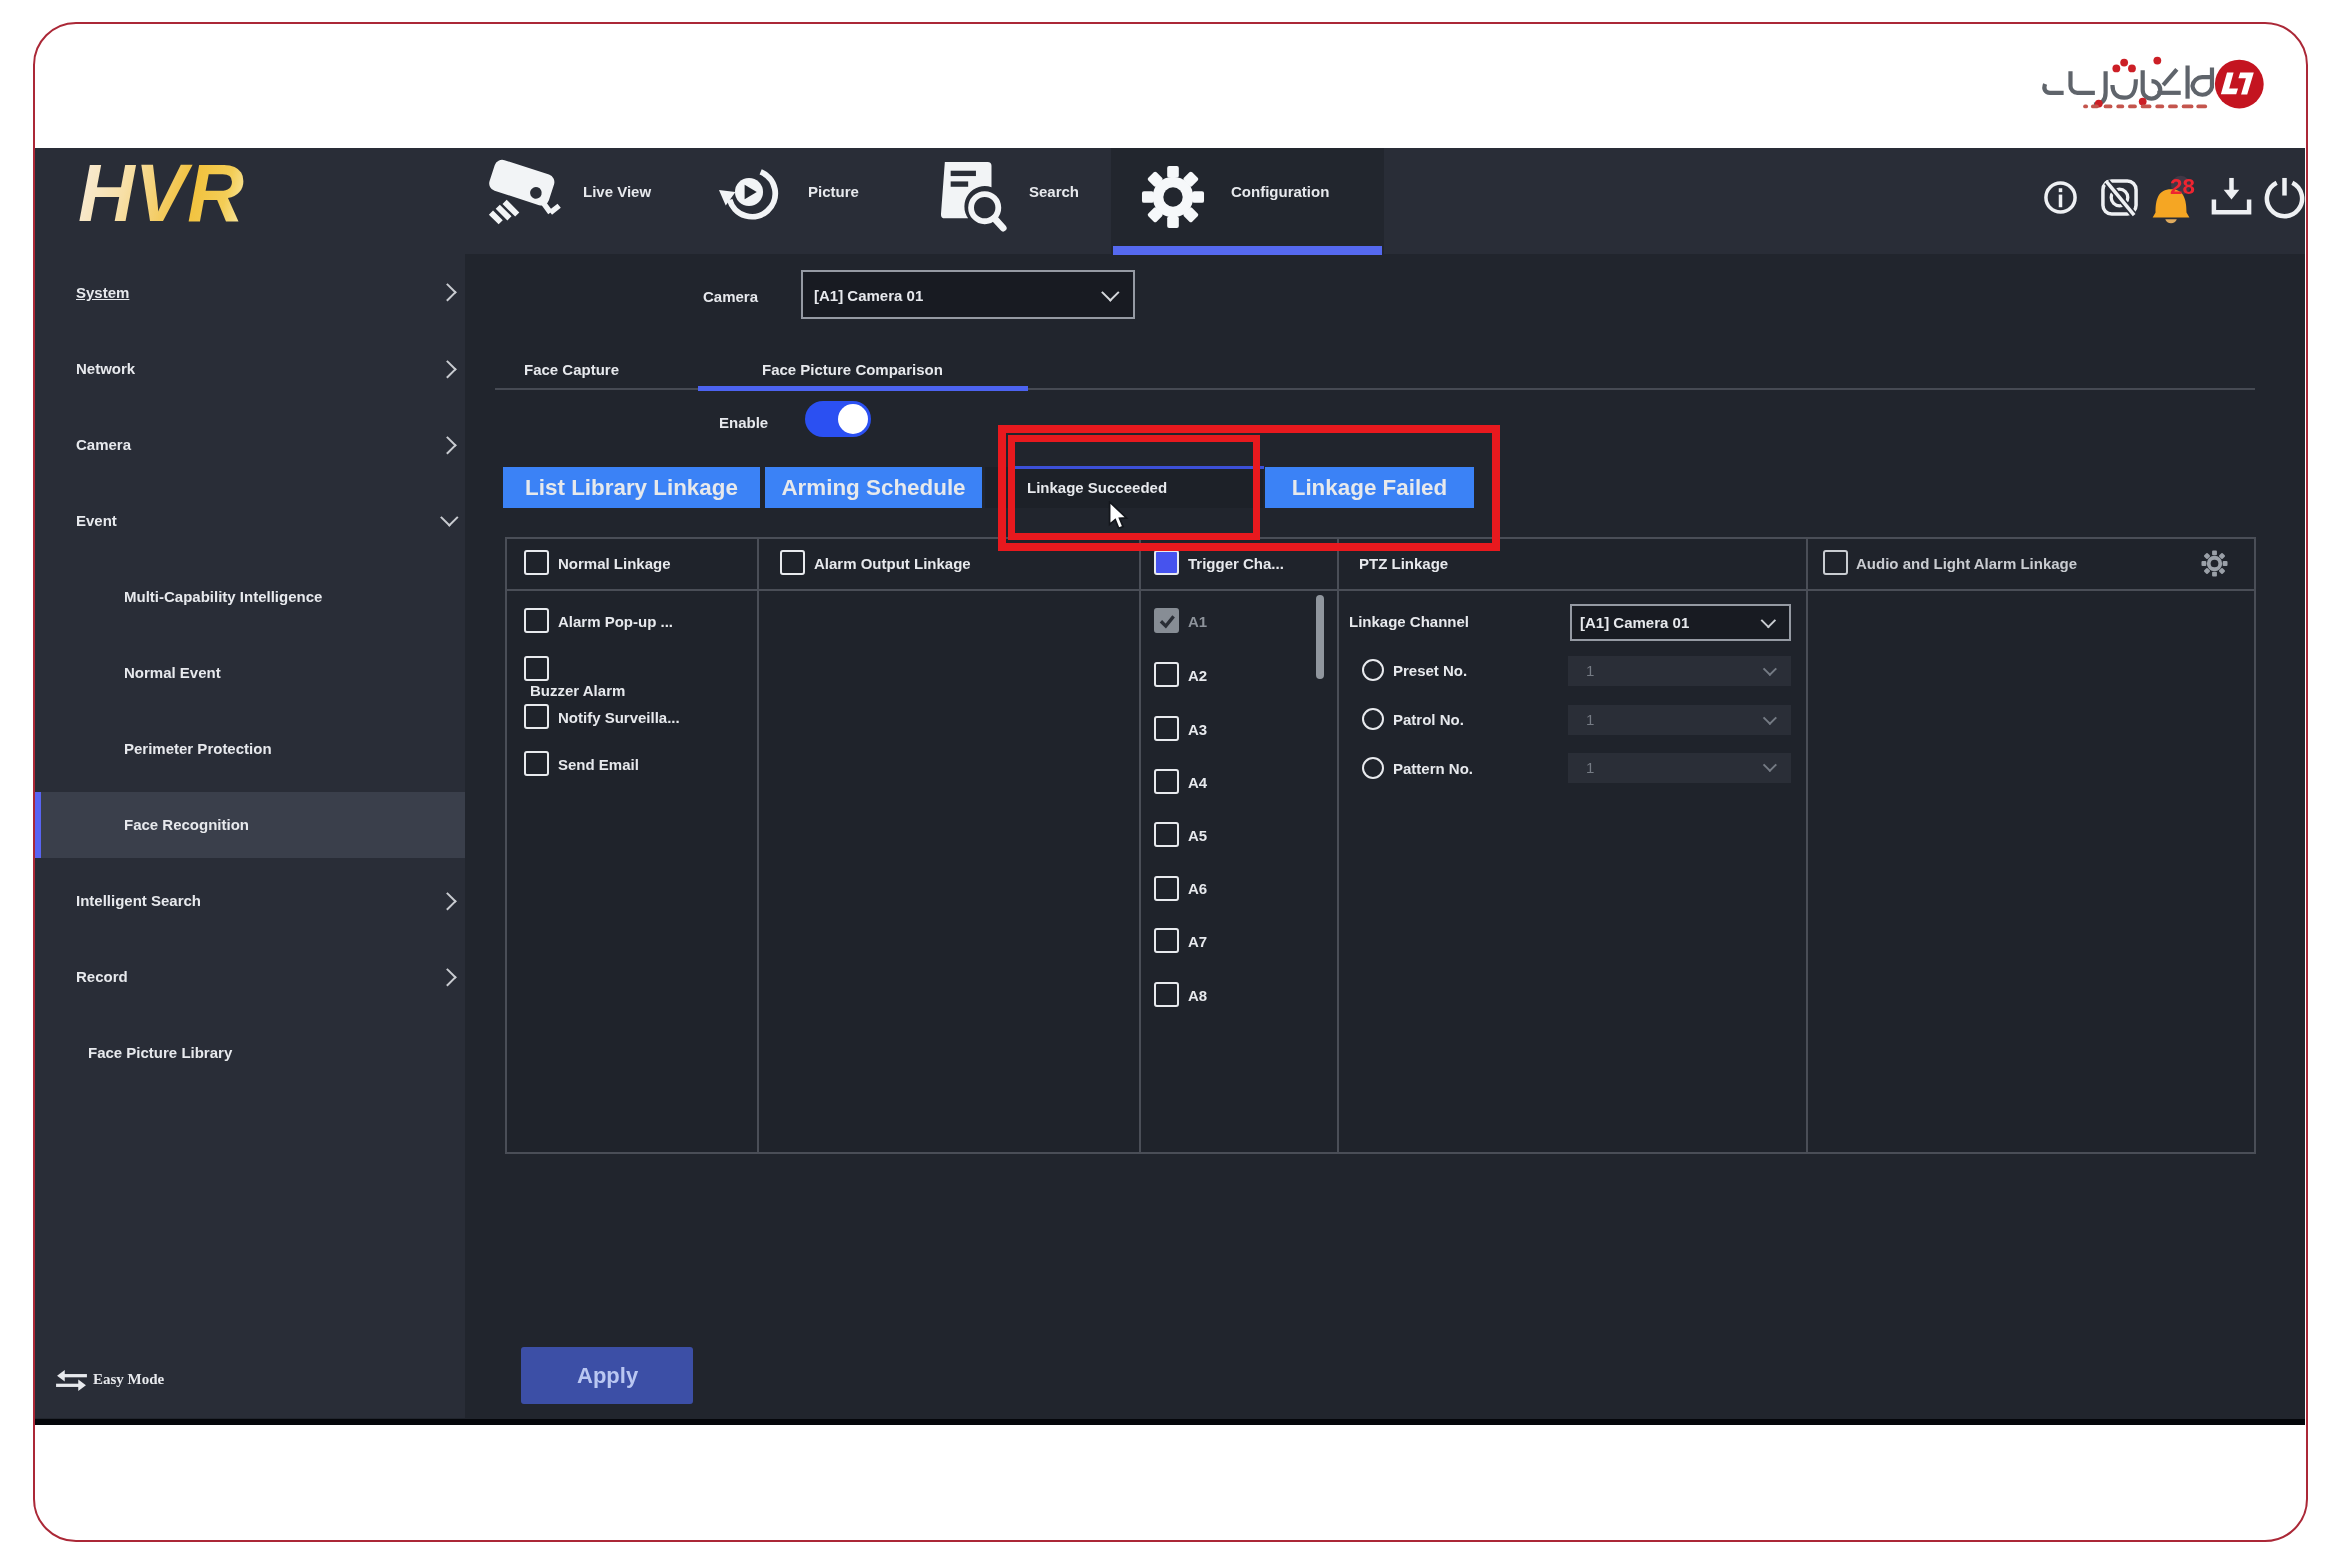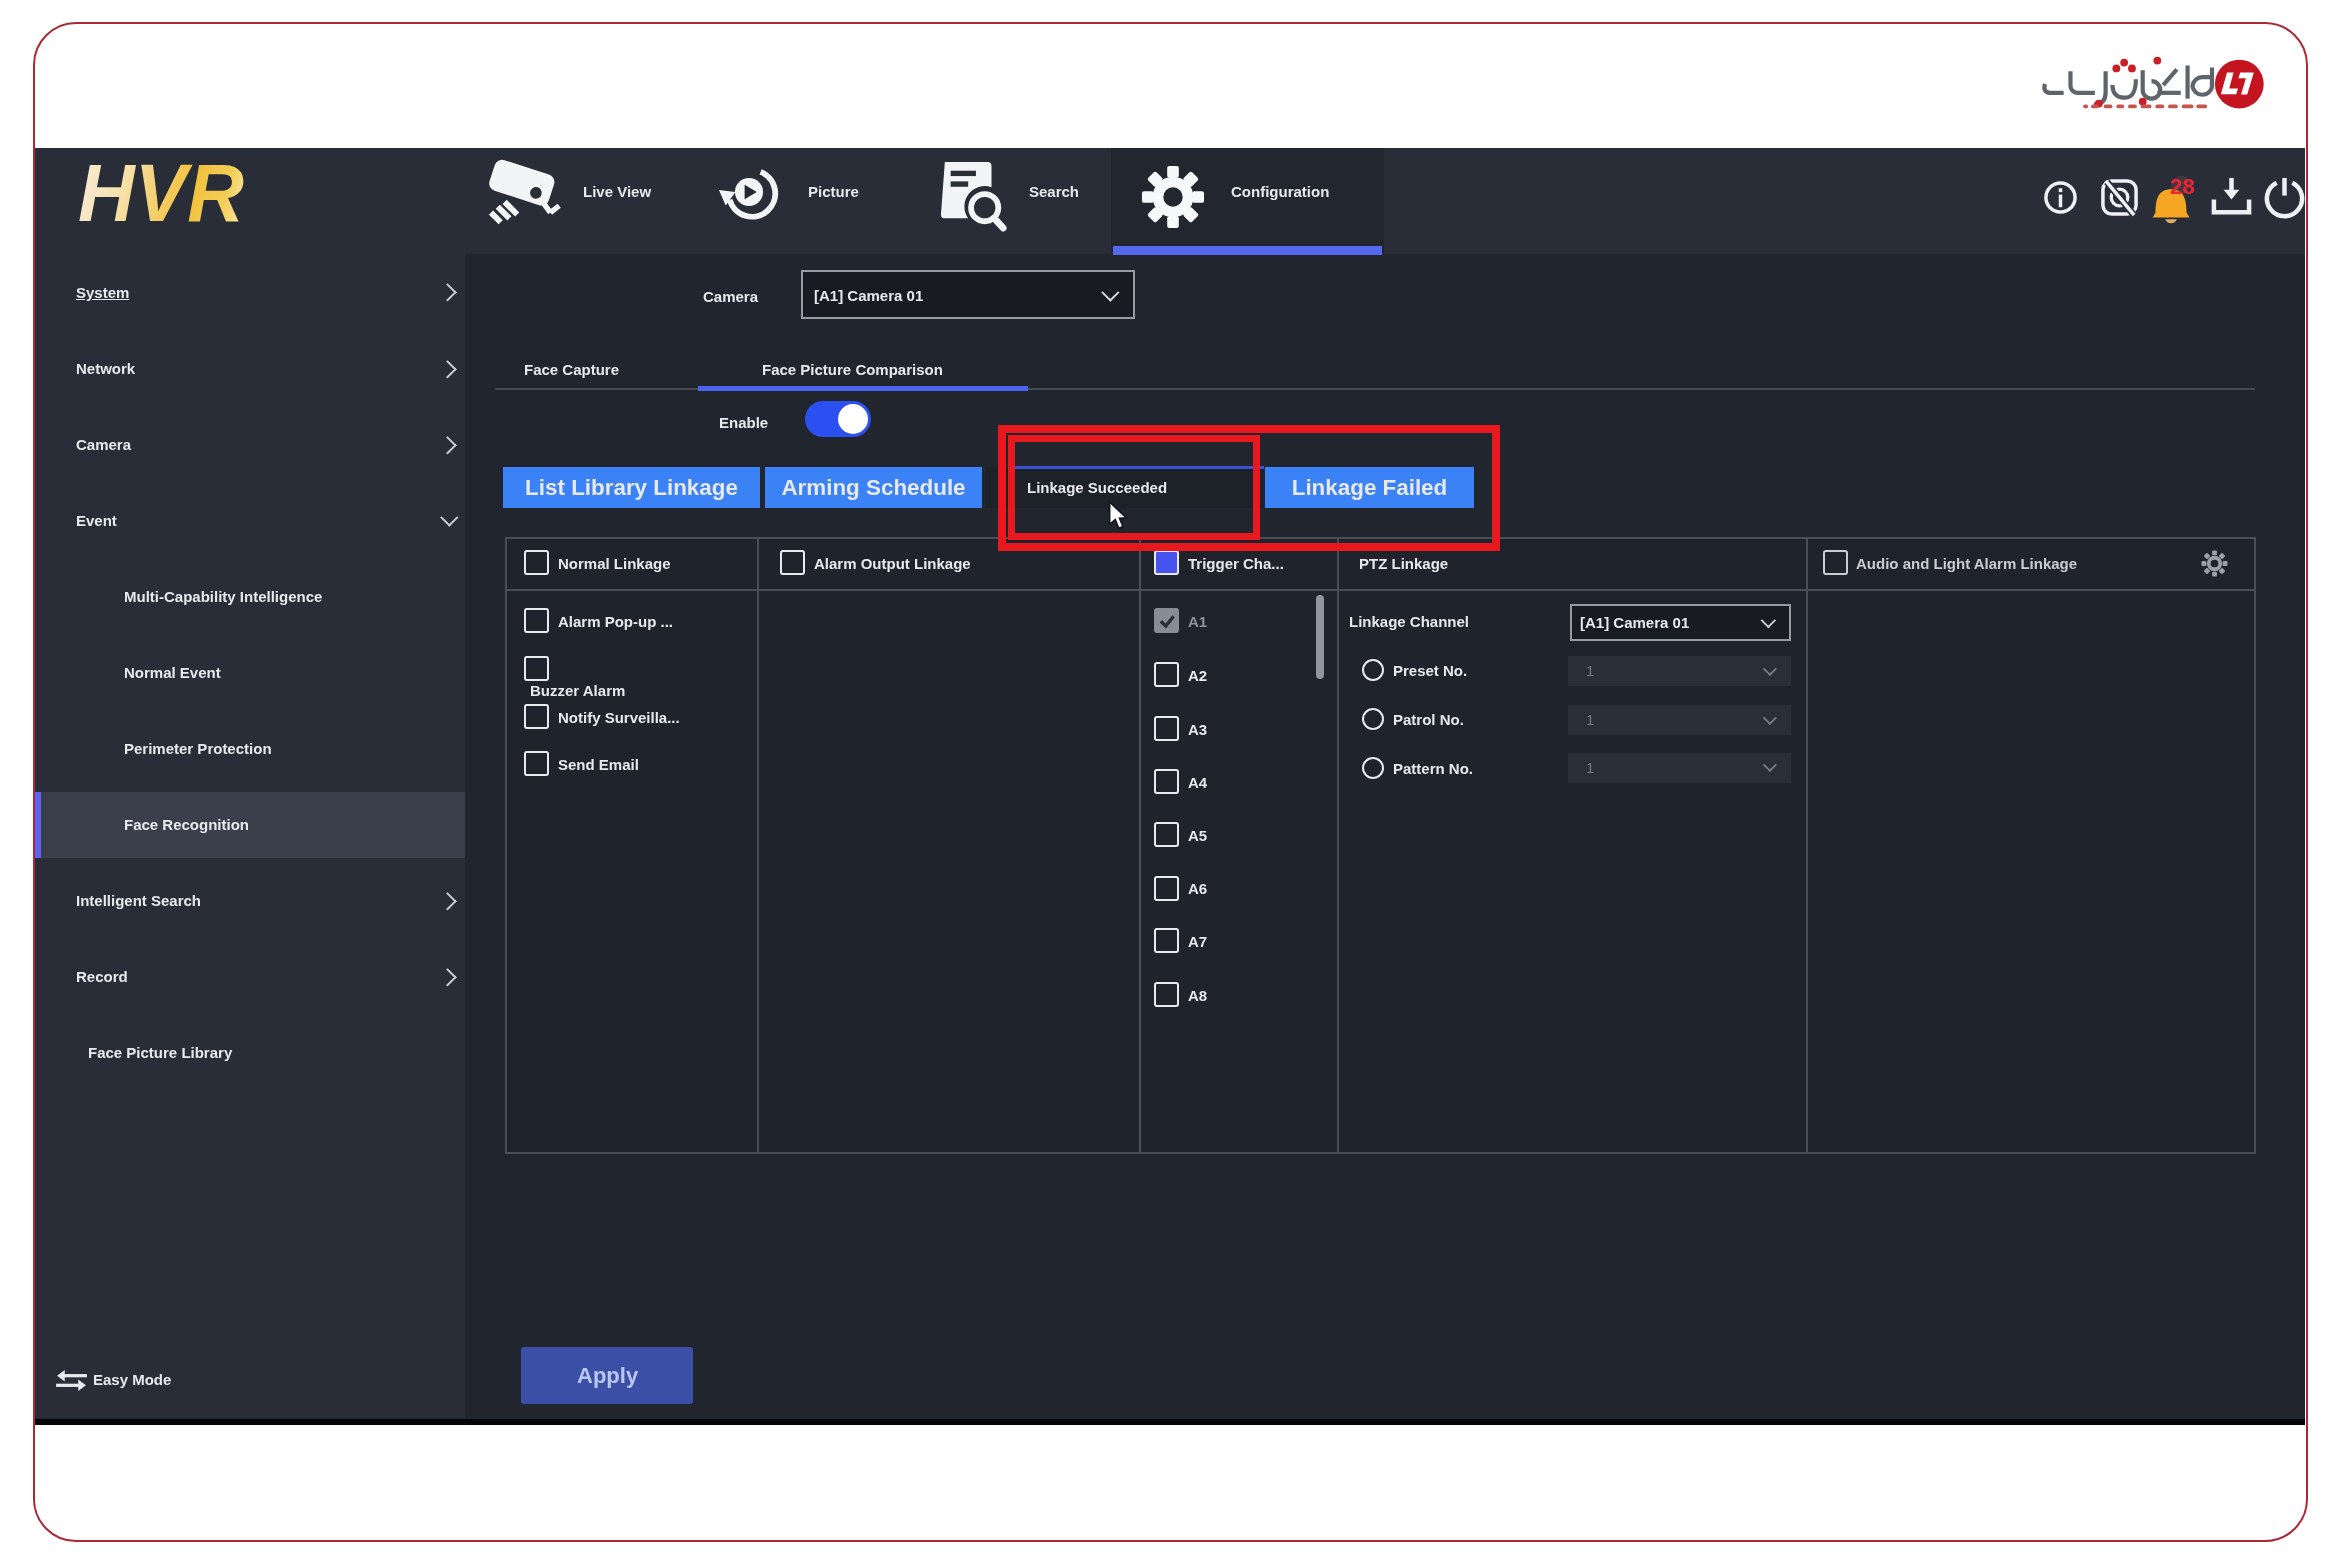--- a/index.html
+++ b/index.html
@@ -162,21 +162,21 @@
   <div class="t" style="left:41px; top:209px;">Network</div>
   <div class="t" style="left:41px; top:285px;">Camera</div>
   <div class="t" style="left:41px; top:361px;">Event</div>
   <div class="t" style="left:89px; top:437px;">Multi-Capability Intelligence</div>
   <div class="t" style="left:89px; top:513px;">Normal Event</div>
   <div class="t" style="left:89px; top:589px;">Perimeter Protection</div>
   <div class="t" style="left:89px; top:665px;">Face Recognition</div>
   <div class="t" style="left:41px; top:741px;">Intelligent Search</div>
   <div class="t" style="left:41px; top:817px;">Record</div>
   <div class="t" style="left:53px; top:893px;">Face Picture Library</div>
-  <div class="t" style="left:58px; top:1220px;">Easy Mode</div>
+  <div class="t" style="left:58px; top:1220px;font-family:Liberation Serif, serif;">Easy Mode</div>
   <div class="chev r" style="left:406px; top:138px;"></div>
   <div class="chev r" style="left:406px; top:215px;"></div>
   <div class="chev r" style="left:406px; top:291px;"></div>
   <div class="chev d" style="left:408px; top:363px;"></div>
   <div class="chev r" style="left:406px; top:747px;"></div>
   <div class="chev r" style="left:406px; top:823px;"></div>
   <svg class="abs" style="left:19.5px; top:1219px;" width="33" height="27" viewBox="0 0 34 28">
       <path d="M33 9 L7 9" stroke="#e7e9ed" stroke-width="3.4"></path>
       <path d="M10 3 L2 9 L10 15 Z" fill="#e7e9ed"></path>
       <path d="M1 19 L27 19" stroke="#e7e9ed" stroke-width="3.4"></path>

